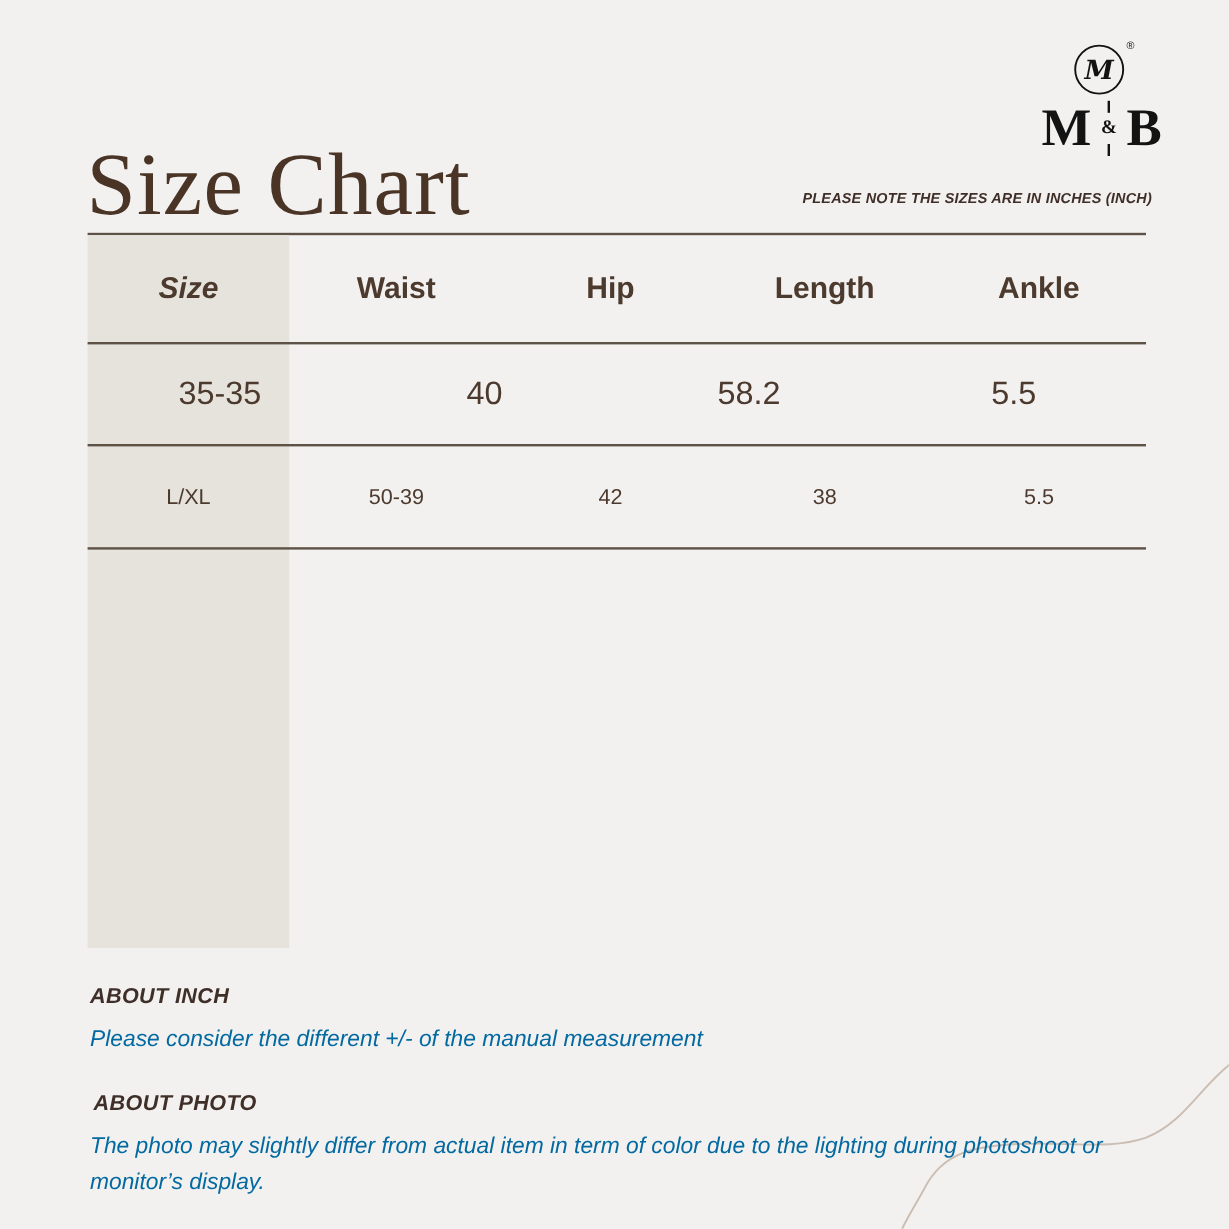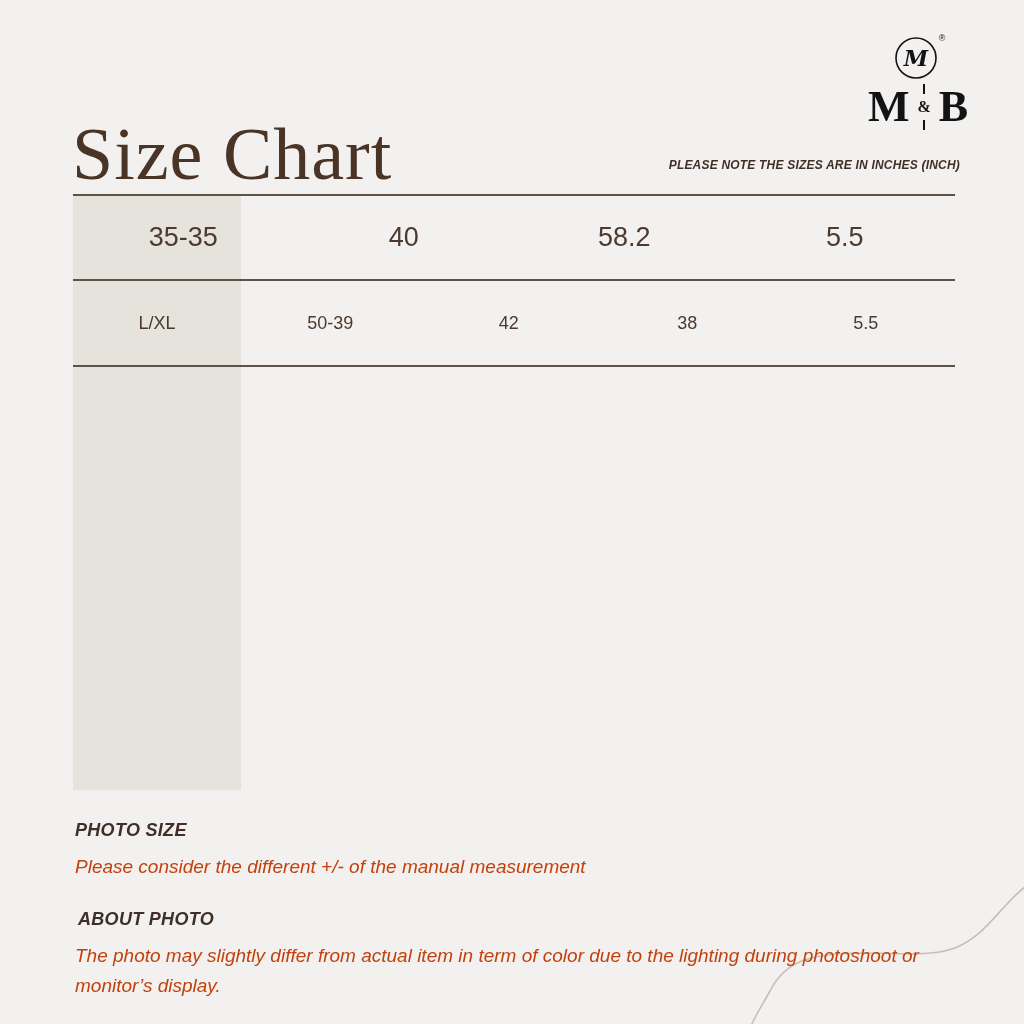--- a/index.html
+++ b/index.html
@@ -80,21 +80,21 @@
   
   .about-heading {
     position: absolute;
     font-size: 18px; font-weight: 700; font-style: italic;
     letter-spacing: 0.3px;
     color: #3f2f28;
   }
   .about-body {
     position: absolute;
     font-size: 19px; font-style: italic;
-    color: #c2410c;
+    color: #0369a1;
     line-height: 1.6;
   }
   .about-size-heading  { left: 75px; top: 820px; }
   .about-size-body     { left: 75px; top: 852px; }
   .about-photo-heading { left: 78px; top: 909px; }
   .about-photo-body    { left: 75px; top: 941px; width: 845px; font-style: italic; }
 </style>
 </head>
 <body>
 
@@ -119,36 +119,43 @@
     </span>
     <span>B</span>
   </div>
 </div>
 
 <div class="units-note">PLEASE NOTE THE SIZES ARE IN INCHES (INCH)</div>
 
 <div class="size-table">
   <div class="shade"></div>
 
+  <div class="trow header-row">
+    <div class="c0">Size</div>
+    <div class="c">Waist</div>
+    <div class="c">Hip</div>
+    <div class="c">Length</div>
+    <div class="c">Ankle</div>
+  </div>
 
   <div class="trow body-row-1">
     <div class="c">35-35</div>
     <div class="c">40</div>
     <div class="c">58.2</div>
     <div class="c">5.5</div>
   </div>
 
   <div class="trow body-row-2">
     <div class="c0">L/XL</div>
     <div class="c">50-39</div>
     <div class="c">42</div>
     <div class="c">38</div>
     <div class="c">5.5</div>
   </div>
 
   <div class="tail"></div>
 </div>
 
-<div class="about-heading about-size-heading">PHOTO SIZE</div>
+<div class="about-heading about-size-heading">ABOUT INCH</div>
 <div class="about-body about-size-body">Please consider the different +/- of the manual measurement</div>
 
 <div class="about-heading about-photo-heading">ABOUT PHOTO</div>
 <div class="about-body about-photo-body">The photo may slightly differ from actual item in term of color due to the lighting during photoshoot or monitor’s display.</div>
 
 </body></html>

